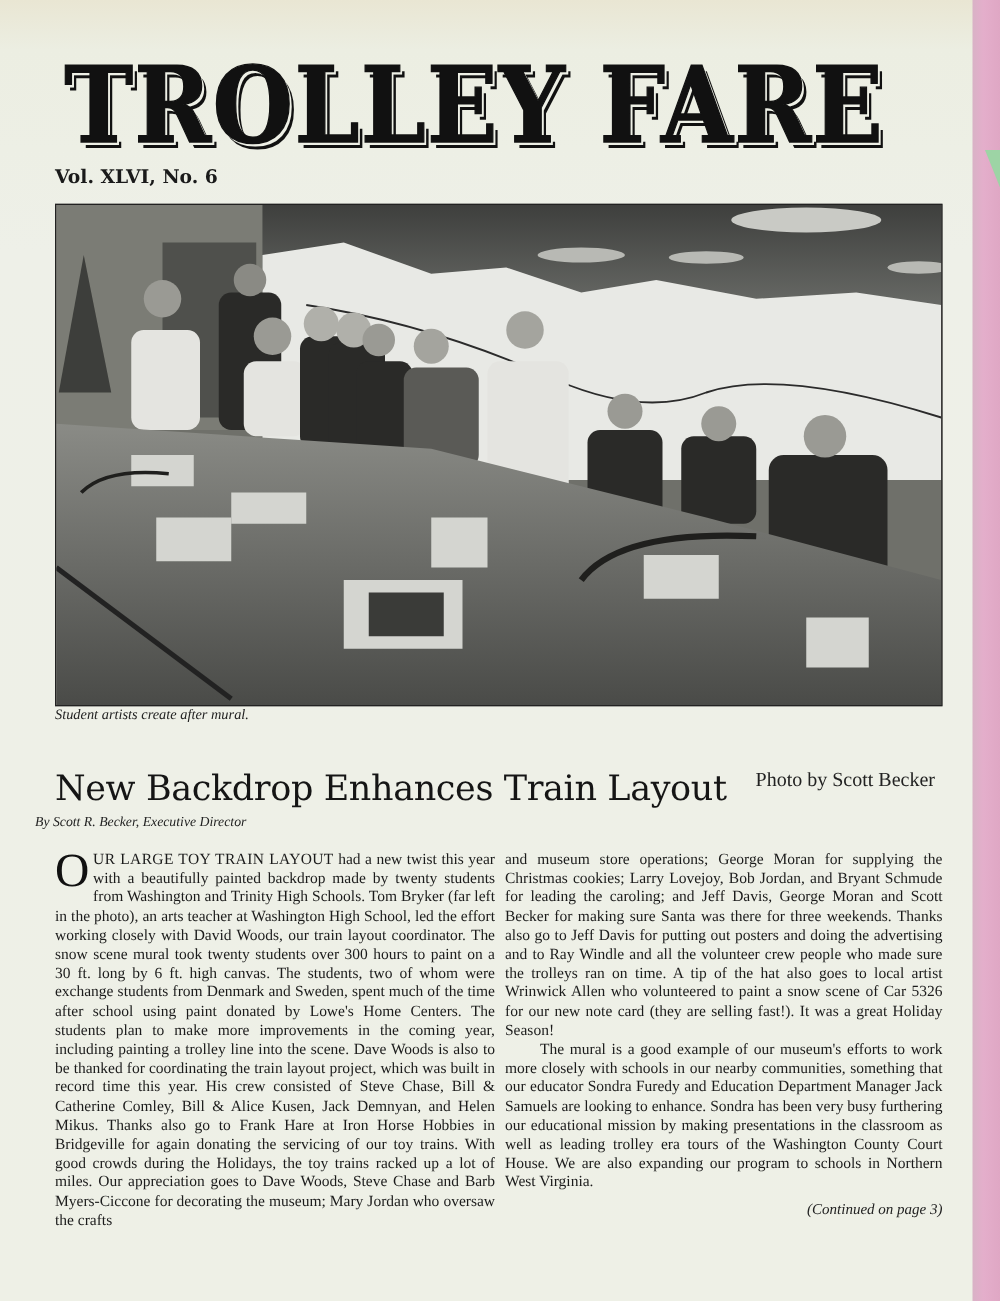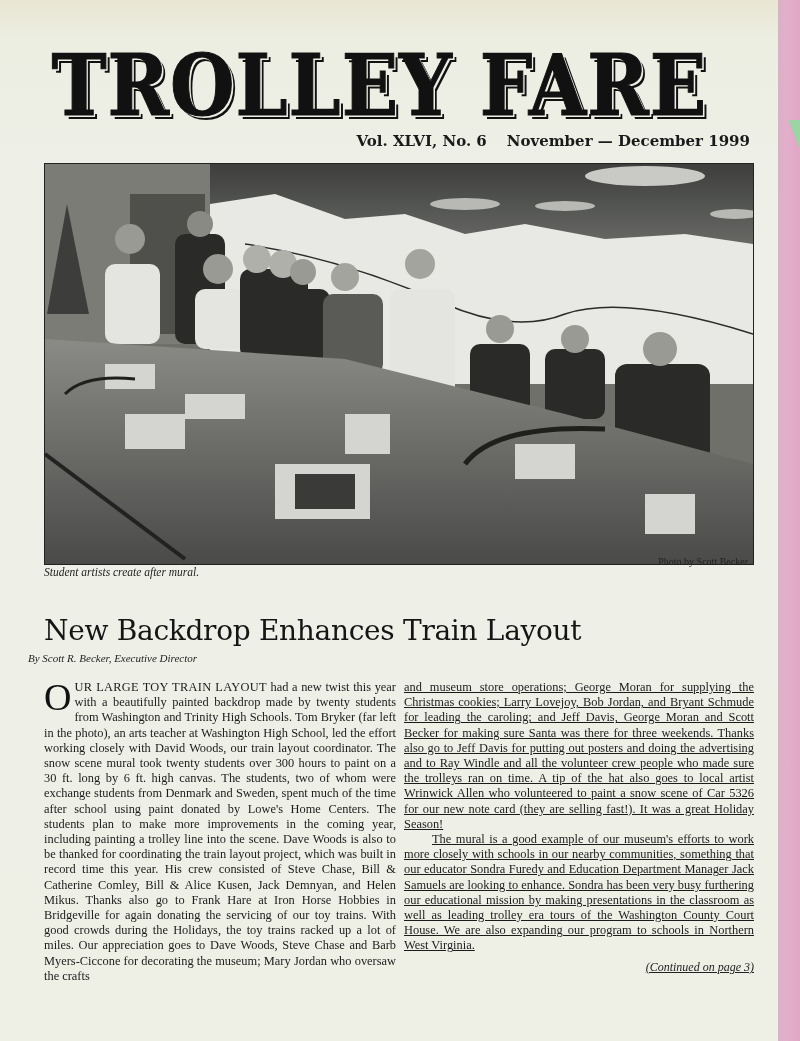--- a/index.html
+++ b/index.html
@@ -25,70 +25,69 @@
     position: absolute; left: 44px; top: 34px; width: 706px; height: 96px;
     font-family: "DejaVu Serif", serif; font-weight: 900; font-size: 78px;
     line-height: 96px; letter-spacing: 1px; text-align: center; color: #111;
     transform: scaleX(0.95) scaleY(1.08); transform-origin: left top;
     text-shadow: 2px 2px 0 #eef0e6, 4px 4px 0 #111;
     -webkit-text-stroke: 1px #111;
     white-space: nowrap;
   }
   .issue-line {
     position: absolute; left: 44px; top: 132px; width: 706px;
-    display: flex; justify-content: flex-end;
-    font-family: "DejaVu Serif", serif; font-weight: bold; font-size: 15px; color: #1a1a1a; gap: 20px;
+    display: flex; justify-content: flex-start;
+    font-family: "DejaVu Serif", serif; font-weight: bold; font-size: 15px; color: #1a1a1a;
   }
   .photo {
     position: absolute; left: 44px; top: 163px; width: 708px; height: 400px;
     border: 1px solid #222; overflow: hidden; background: #7a7a74;
   }
   .photo svg { width: 100%; height: 100%; display: block; }
   .caption {
     position: absolute; left: 44px; top: 566px; font-style: italic; font-size: 11.5px; color: #222;
   }
   .credit {
-    position: absolute; right: 52px; top: 556px; font-size: 10px; color: #222;
+    position: absolute; right: 52px; top: 616px; font-size: 16px; color: #222;
   }
   .headline {
     position: absolute; left: 44px; top: 614px; font-size: 28px; color: #151515;
     font-family: "DejaVu Serif", serif; letter-spacing: -0.3px; text-align: center;
   }
   .byline {
     position: absolute; left: 28px; top: 652px; font-style: italic; font-size: 11px; color: #222;
   }
   .col {
     position: absolute; top: 680px; width: 352px;
     font-size: 12.4px; line-height: 15.2px; color: #1b1b1b; text-align: justify;
     hyphens: none;
   }
   .col-left { left: 44px; }
   .col-right { left: 404px; width: 350px; top: 680px; }
   .dropcap {
     float: left; font-size: 38px; line-height: 30px; margin: 2px 3px 0 0; color: #111;
   }
   .smallcaps { font-variant: small-caps; letter-spacing: 0.3px; }
   .indent { text-indent: 28px; margin: 0; }
-  .col p { margin: 0; text-decoration: underline; }
+  .col p { margin: 0; }
   .continued {
-    position: absolute; right: 46px; top: 960px; font-style: italic; font-size: 12px; color: #222; text-decoration: underline;
+    position: absolute; right: 46px; top: 960px; font-style: italic; font-size: 12px; color: #222;
   }
 </style>
 </head>
 <body>
 
 <div class="page"></div>
 <div class="page-edge"></div>
 <div class="tab-green"></div>
 
 <div class="masthead-title">TROLLEY FARE</div>
 
 <div class="issue-line">
   <span>Vol. XLVI, No. 6</span>
-  <span>November — December 1999</span>
 </div>
 
 <div class="photo">
   <svg viewBox="0 0 708 400" preserveAspectRatio="none">
     <defs>
       <linearGradient id="sky" x1="0" y1="0" x2="0" y2="1">
         <stop offset="0" stop-color="#3e3f3d"></stop>
         <stop offset="1" stop-color="#6c6e6a"></stop>
       </linearGradient>
       <linearGradient id="table" x1="0" y1="0" x2="0" y2="1">

